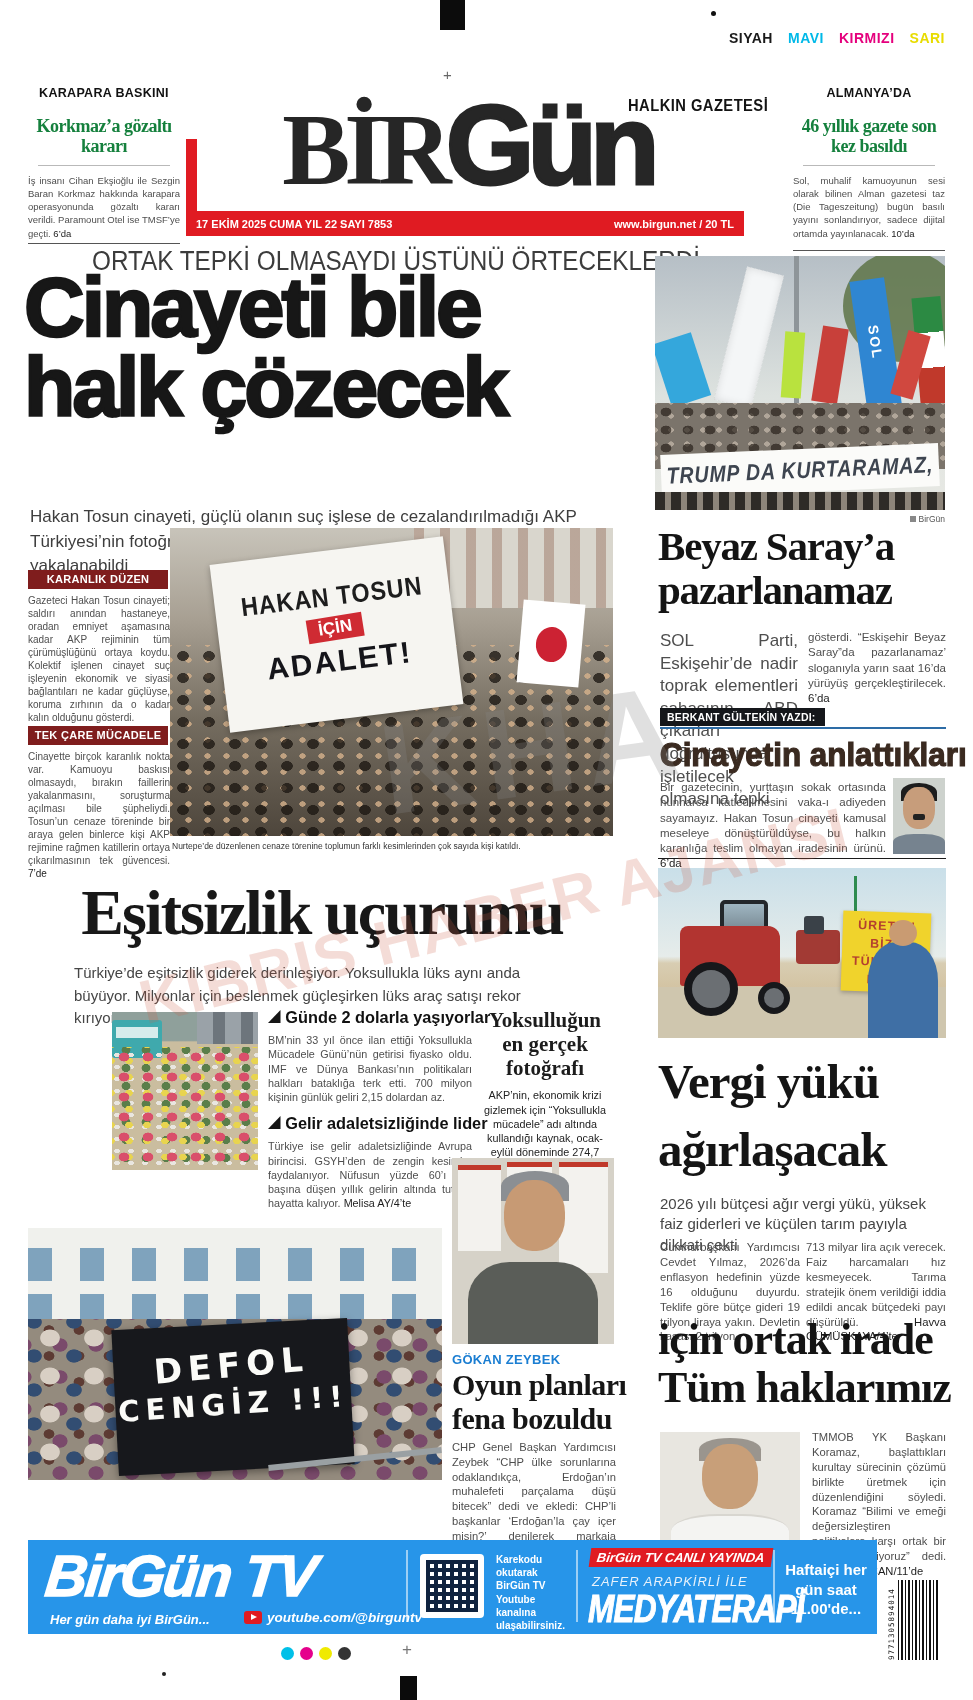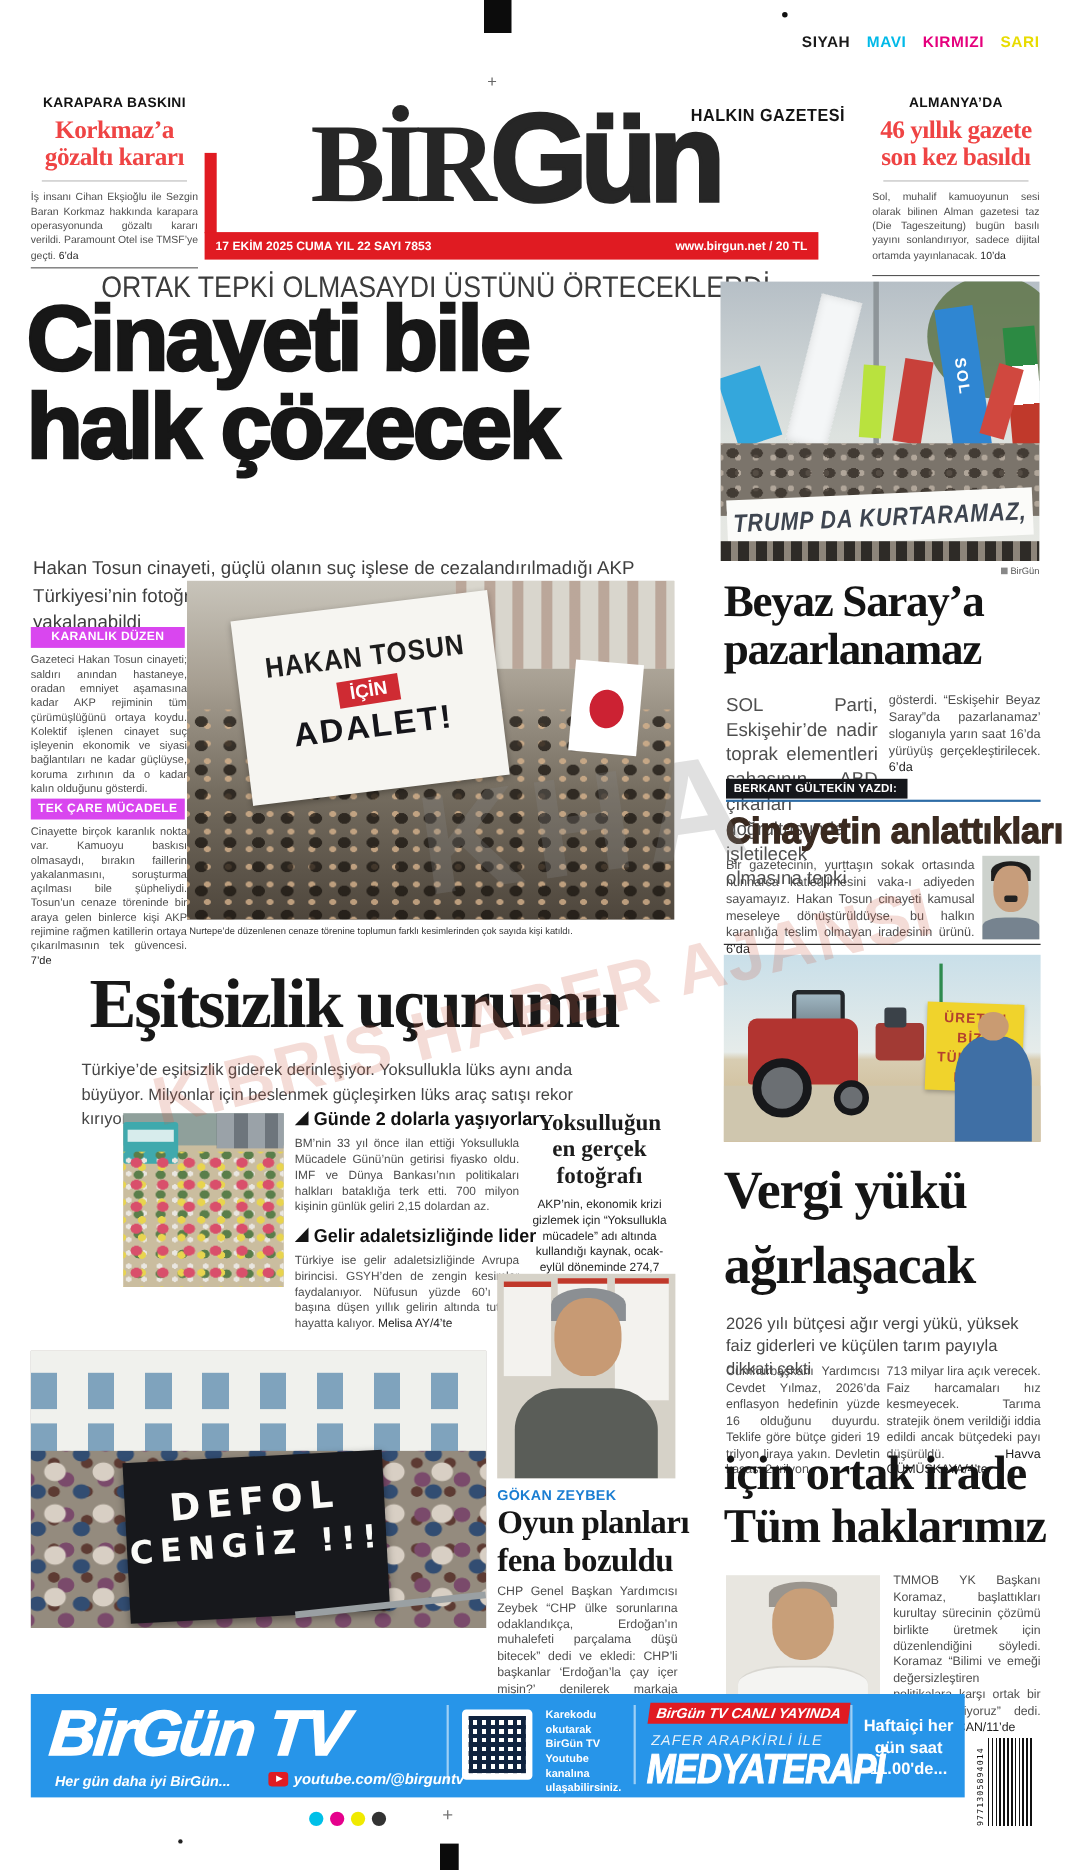--- a/index.html
+++ b/index.html
@@ -19,22 +19,22 @@
 #bm-dots i{width:13px;height:13px;border-radius:50%;display:block}
 #bm-plus{left:402px;top:1640px;color:#777;font-size:17px}
 #bm-dot-s{left:162px;top:1672px;width:4px;height:4px;border-radius:50%;background:#222}
 #bm-rect{left:400px;top:1676px;width:17px;height:24px;background:#0b0b0b}
 
 
 .sidestory{width:152px}
 #kp{left:28px;top:86px}
 #al{left:793px;top:86px}
 .kick{font-size:12.5px;font-weight:800;text-align:center;color:#121212;letter-spacing:.3px}
-.shead{font-family:"Liberation Serif",serif;font-size:23px;font-weight:700;line-height:1.1;
-  text-align:center;color:#ef4444;margin-top:5px;letter-spacing:-.5px}
+.shead{font-family:"Liberation Serif",serif;font-size:18px;font-weight:700;line-height:1.1;
+  text-align:center;color:#15803d;margin-top:17px;letter-spacing:-.5px}
 .srule{height:1px;background:#b9b9b9;margin:8px 10px}
 .sbody{font-size:9.5px;line-height:1.4}
 #kp-rule{left:28px;top:243px;width:152px;height:1px;background:#555}
 #al-rule{left:793px;top:250px;width:152px;height:1px;background:#555}
 
 
 #mast-tag{left:628px;top:97px;font-size:16px;font-weight:800;letter-spacing:.5px;color:#141414;
   transform:scaleX(.92);transform-origin:left}
 #mast-logo{left:190px;top:80px;width:555px;height:130px;text-align:center;white-space:nowrap;line-height:130px}
 #mast-logo .lg1{font-family:"Liberation Serif",serif;font-weight:700;font-size:102px;letter-spacing:-6px;color:#262626}
@@ -44,21 +44,21 @@
 #mast-datebar{left:186px;top:211px;width:558px;height:25px;background:#e01b22;color:#fff;
   display:flex;justify-content:space-between;align-items:center;padding:0 10px;font-size:11px;font-weight:700}
 
 
 #lead-kick{left:92px;top:246px;font-size:27px;color:#3c3c3c;transform:scaleX(.9);transform-origin:left;white-space:nowrap}
 #lead-head{left:24px;top:268px;width:595px;text-align:left;font-weight:900;font-size:84px;line-height:.95;
   letter-spacing:-3px;color:#171717;-webkit-text-stroke:2.5px #171717}
 #lead-deck{left:30px;top:505px;width:585px;font-size:17px;line-height:1.45;color:#3e3e3e}
 
 
-.blackbox{background:#d946ef;color:#fff;font-size:11px;font-weight:800;text-align:center;
+.blackbox{background:#7f1d1d;color:#fff;font-size:11px;font-weight:800;text-align:center;
   height:19px;line-height:19px;letter-spacing:.3px}
 #kd-title{left:28px;top:570px;width:140px}
 #kd-body{left:28px;top:594px;width:142px;font-size:10px;line-height:1.3}
 #tc-title{left:28px;top:726px;width:140px}
 #tc-body{left:28px;top:750px;width:142px;font-size:10px;line-height:1.3}
 
 
 #fp{left:170px;top:528px;width:443px;height:308px;overflow:hidden;background:linear-gradient(180deg,#c8c4ba,#a79f92 30%,#756d60 62%,#4e463c)}
 #fp .fp-bld{position:absolute;left:55%;top:0;width:45%;height:26%;
   background:repeating-linear-gradient(90deg,rgba(130,80,60,.35) 0 10px,rgba(0,0,0,0) 10px 26px),#d9d6cd}

